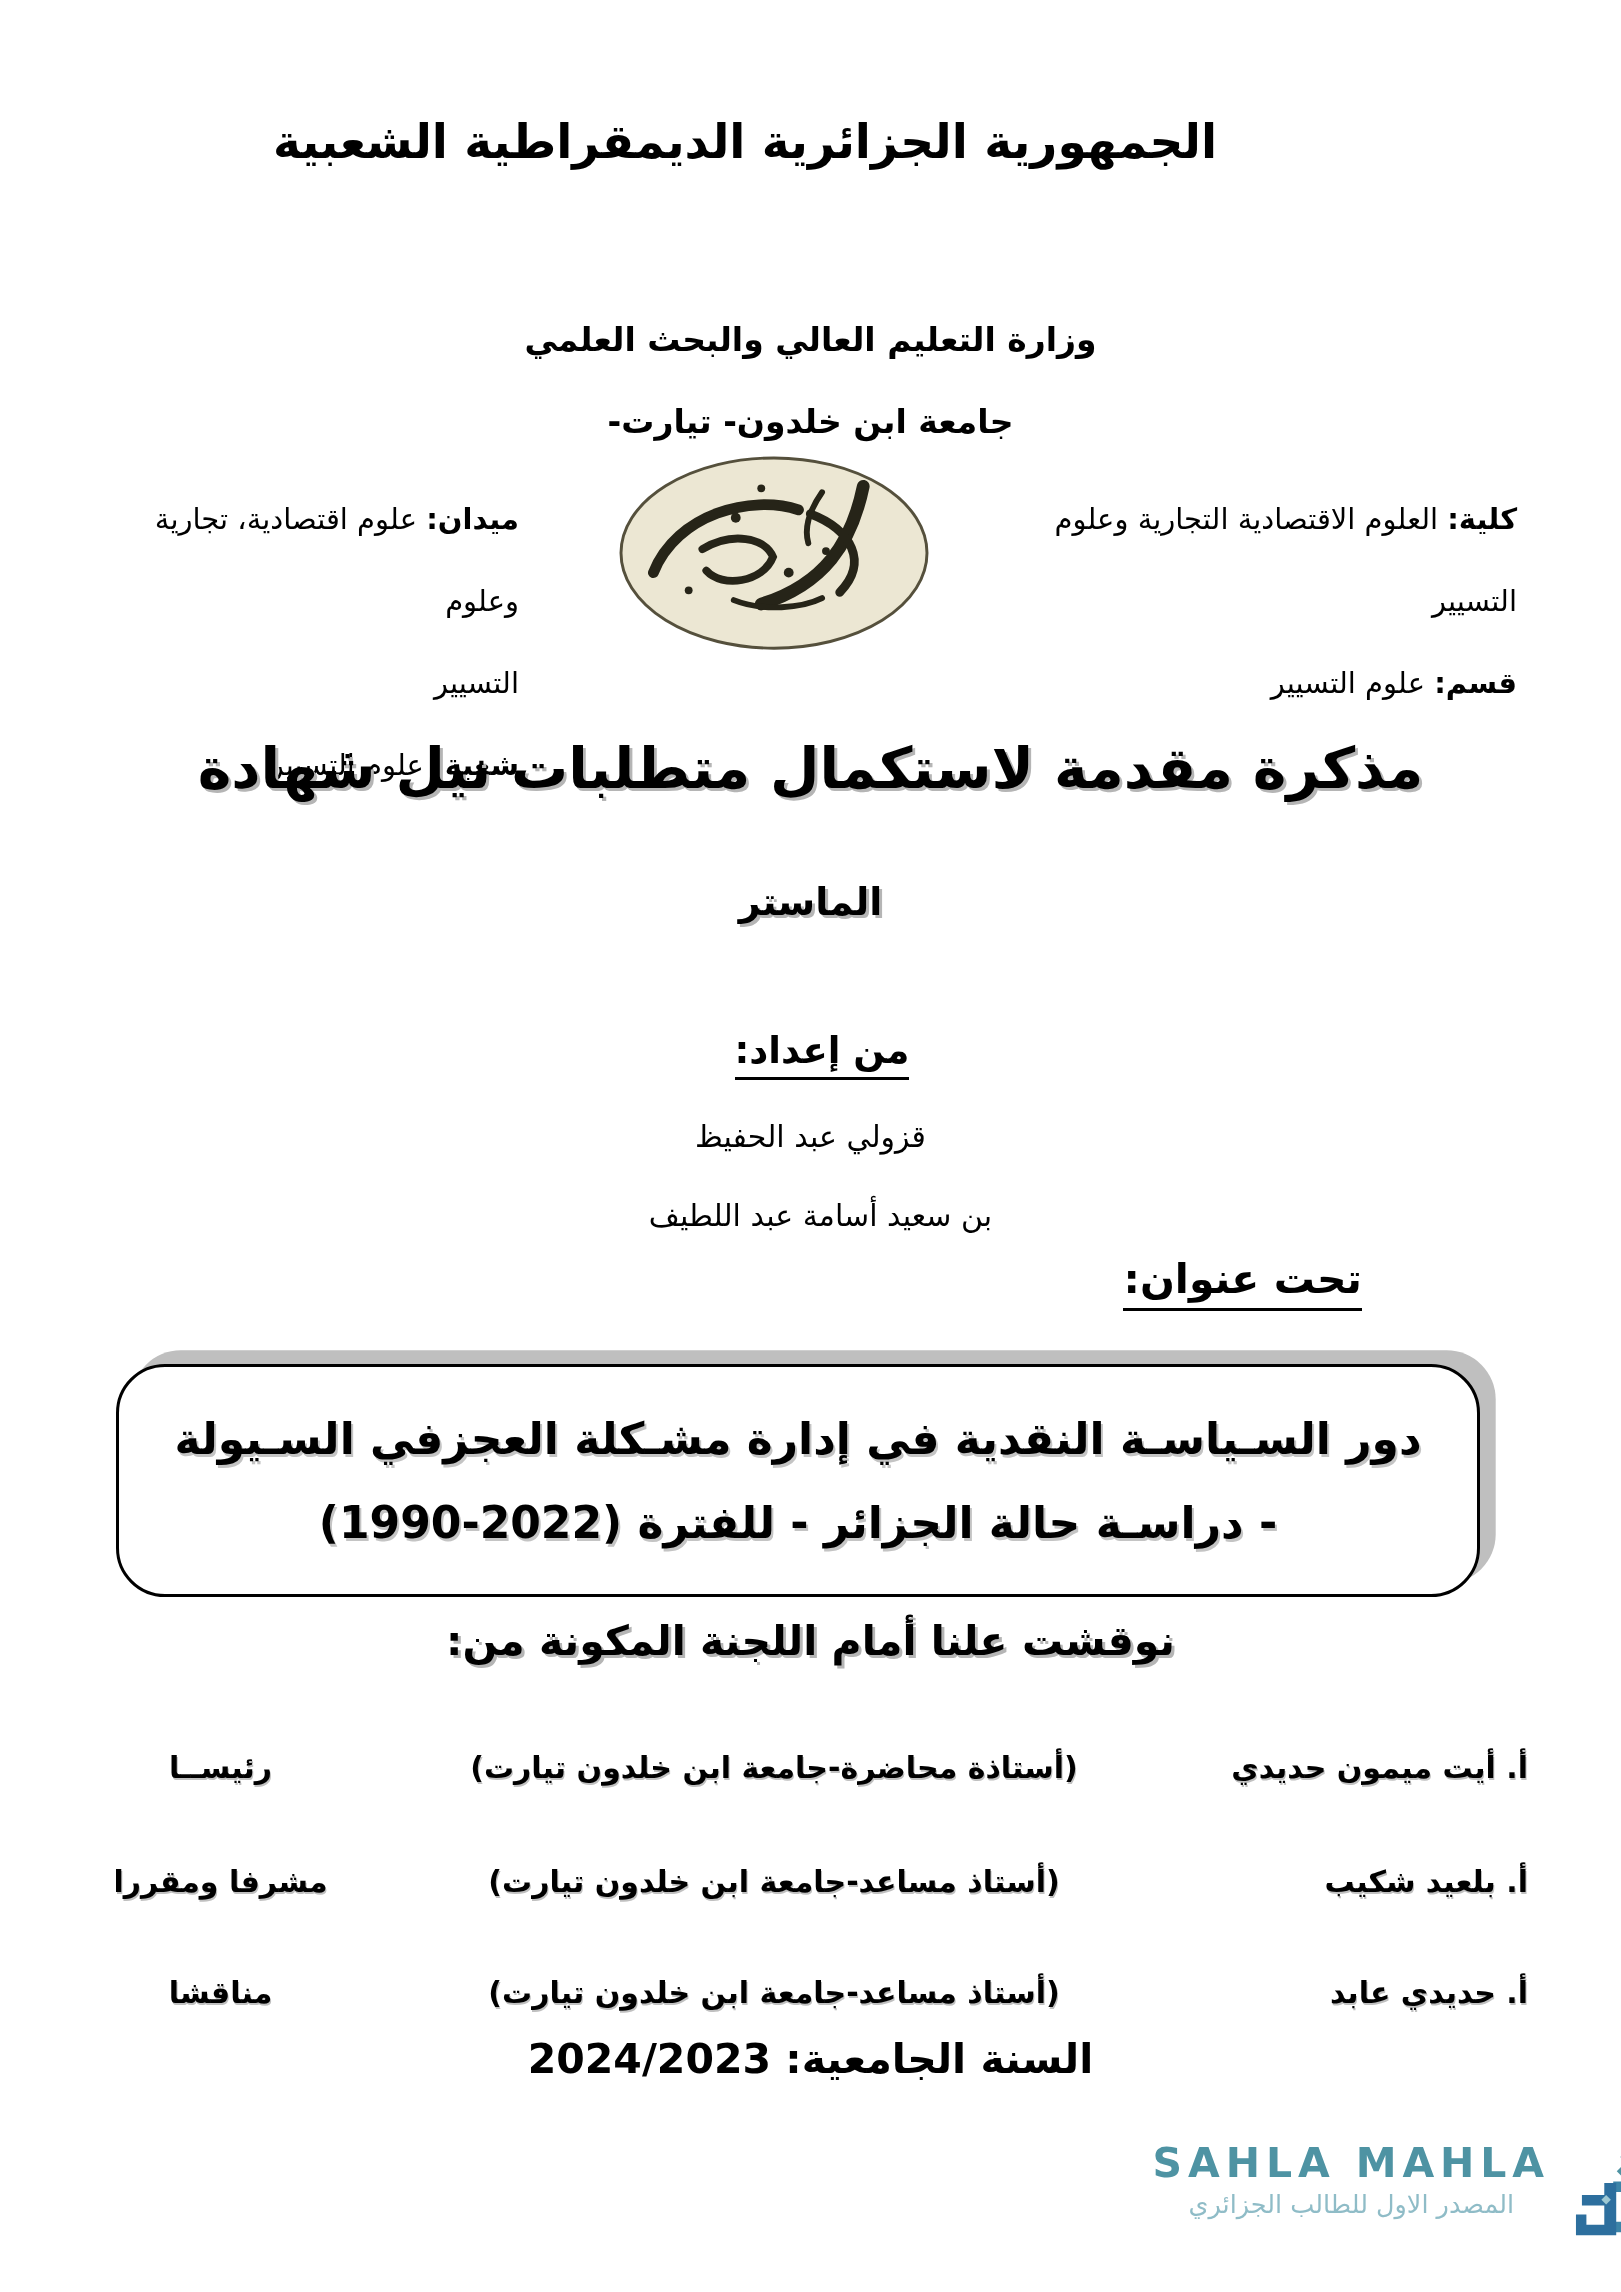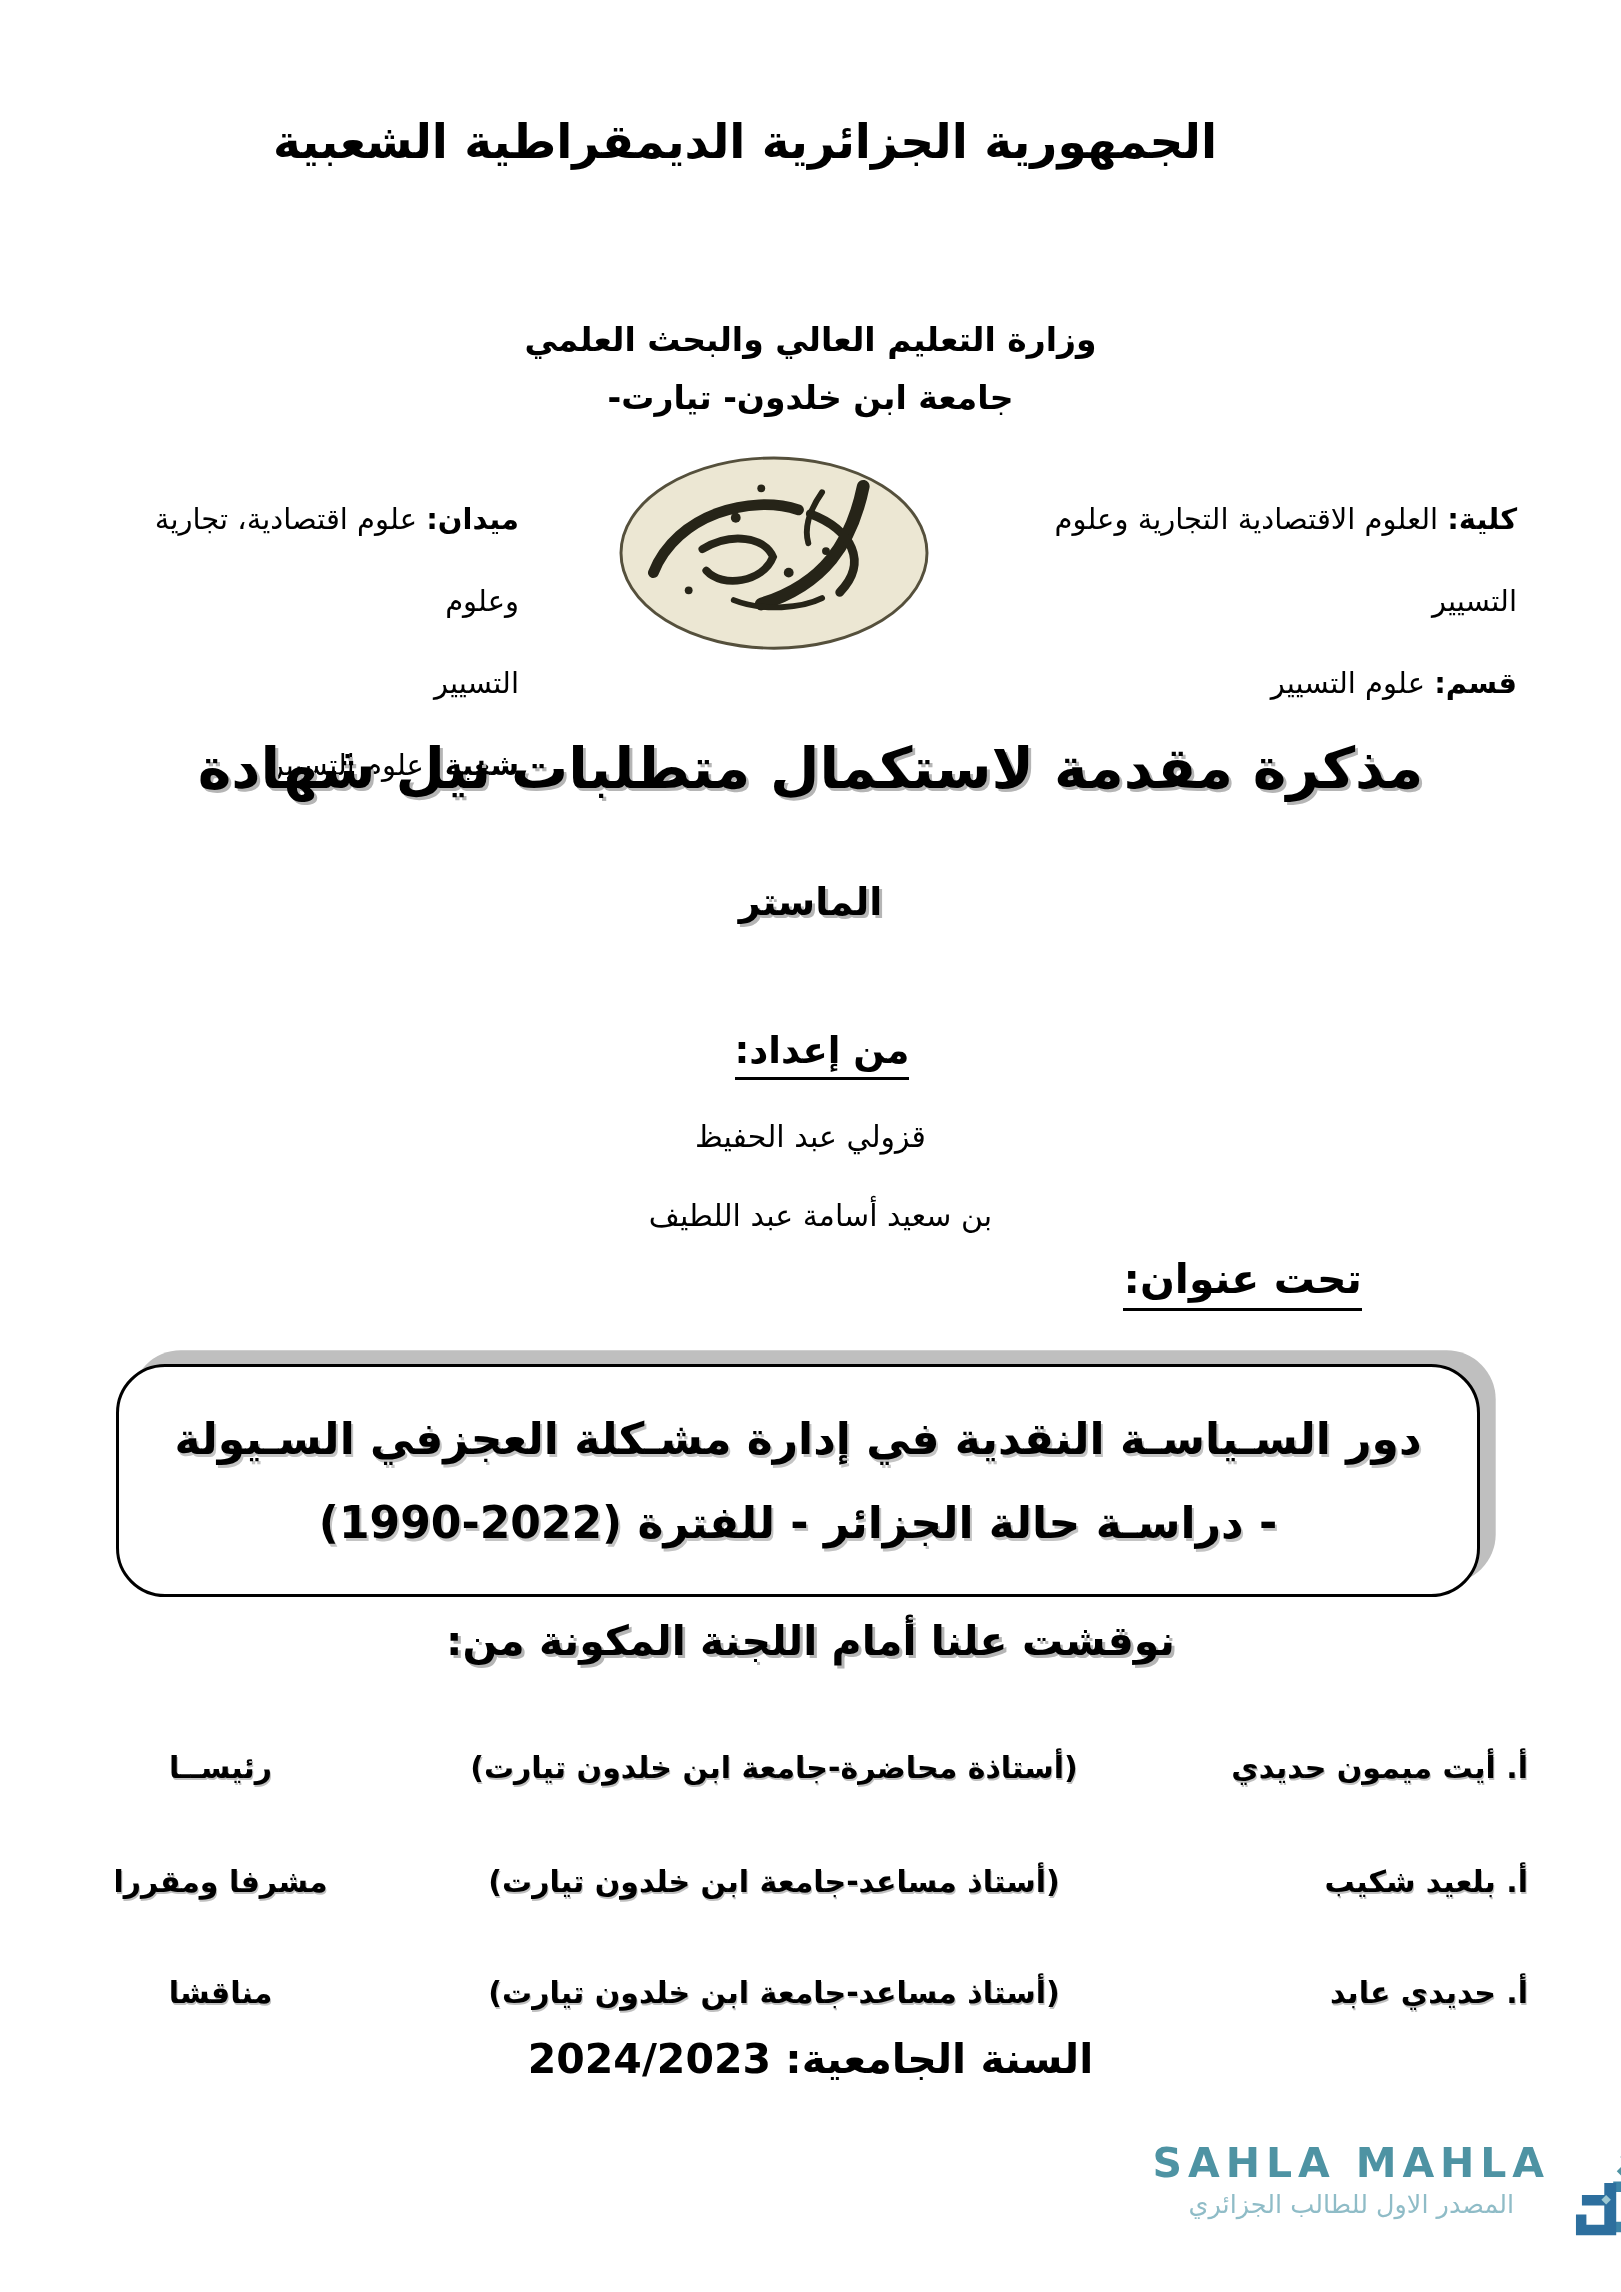--- a/index.html
+++ b/index.html
@@ -13,21 +13,21 @@
     background:#fff;
     direction:rtl;
     overflow:hidden;
   }
   .abs { position:absolute; }
   .center { left:0; right:0; text-align:center; }
 
   
   .country   { top:114px; left:0; right:131px; text-align:center; font-size:47px; font-weight:bold; }
   .ministry  { top:320px; font-size:33px; font-weight:bold; }
-  .university{ top:378px; font-size:33px; font-weight:bold; }
+  .university{ top:402px; font-size:33px; font-weight:bold; }
 
   
   .info-block { font-size:29px; line-height:82px; }
   .right-info { top:478px; right:104px; width:495px; text-align:right; }
   .left-info  { top:478px; left:98px;  width:421px; text-align:right; }
   .info-line .lbl { font-weight:bold; }
   .seal { top:453px; left:616px; width:316px; height:204px; }
 
   
   .shadowed { text-shadow:2.9px 2.9px 0 #b5b5b5; }

